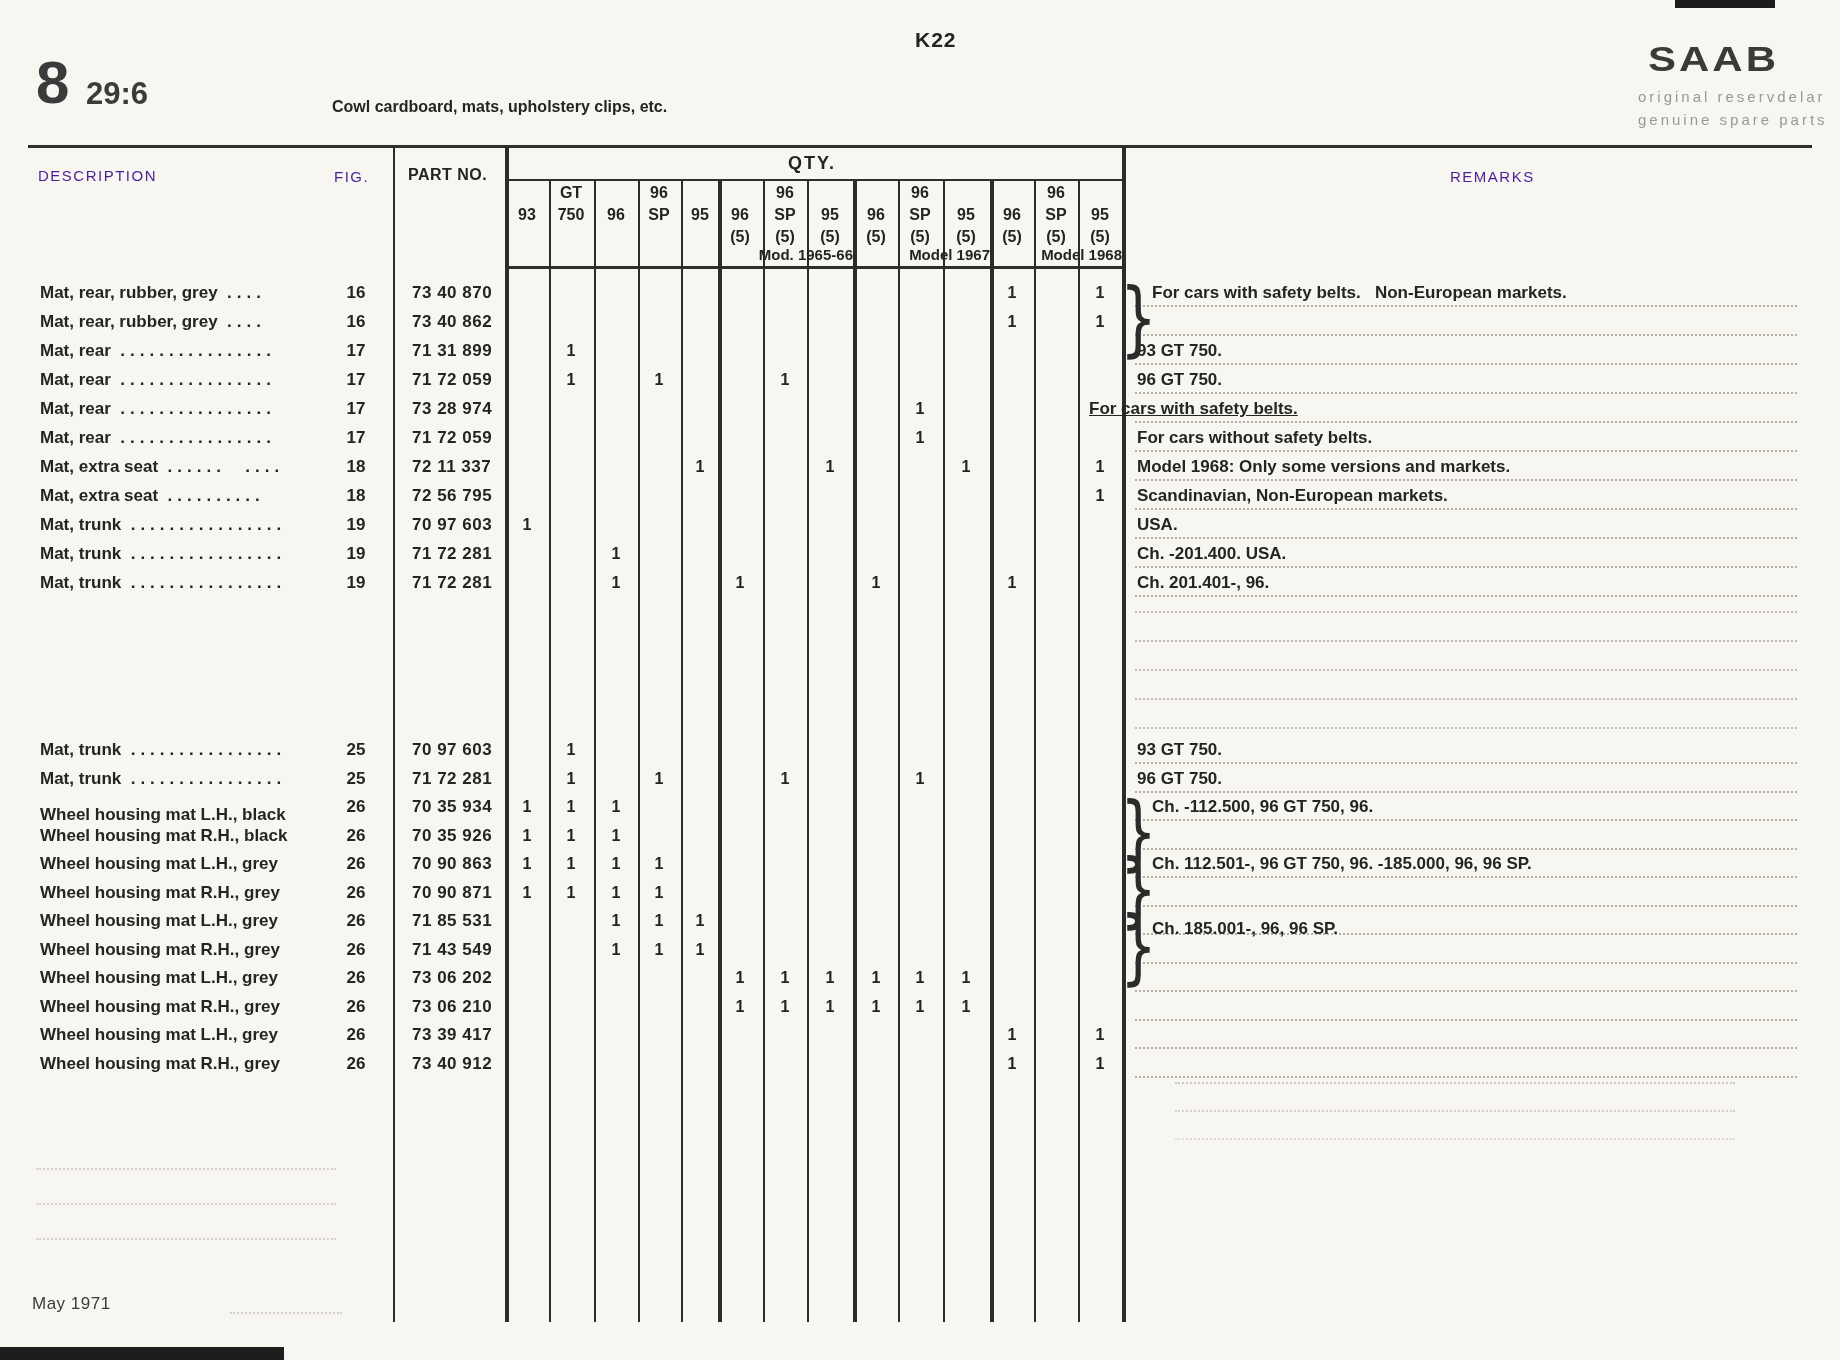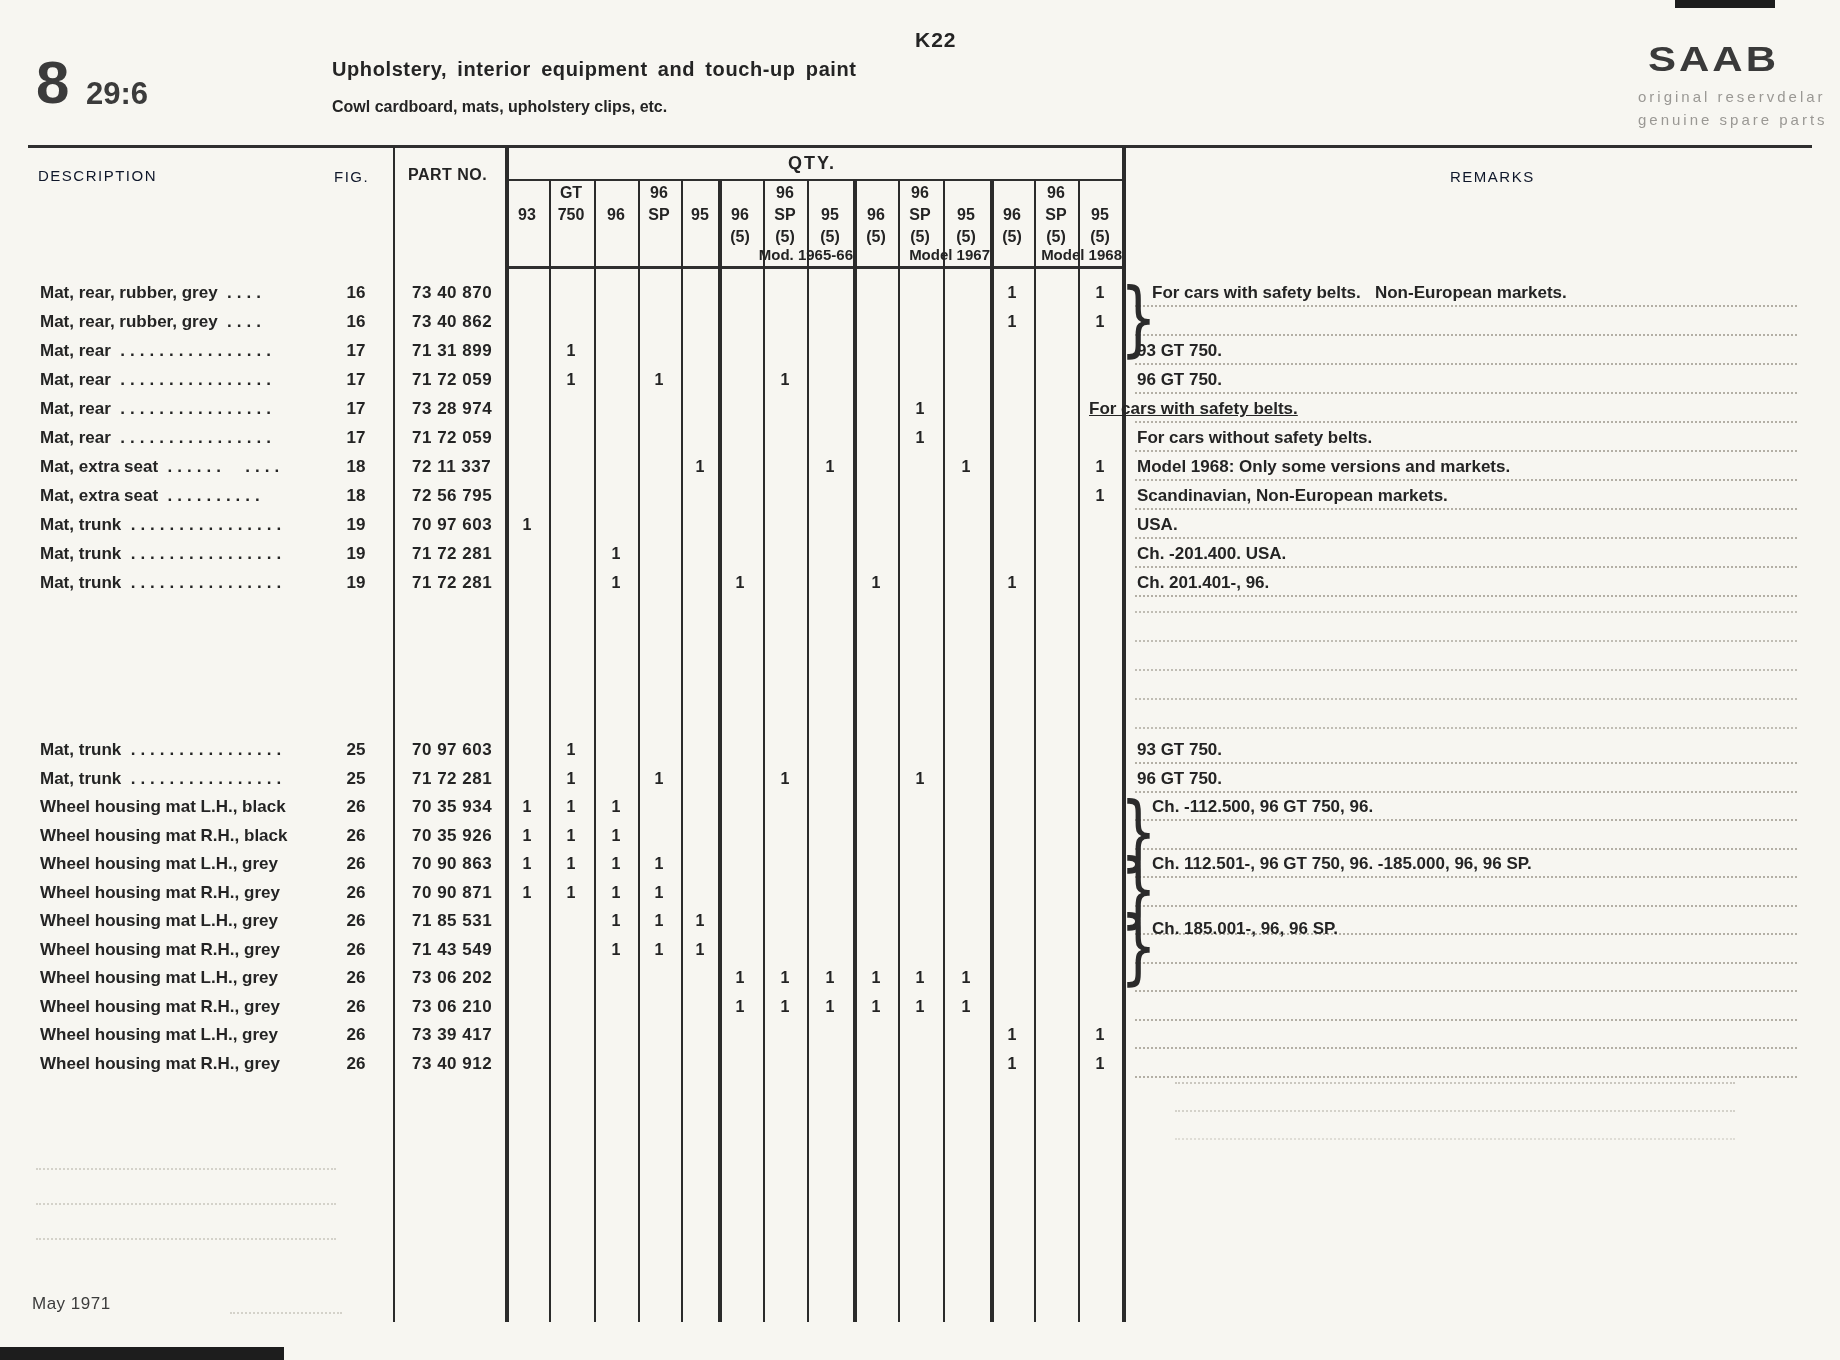--- a/index.html
+++ b/index.html
@@ -16,21 +16,21 @@
   .section-number { font-size:60px; font-weight:bold; letter-spacing:1px; color:#3b3b3b; }
   .section-ref { font-size:31px; font-weight:bold; color:#3b3b3b; }
   .page-code { font-size:21px; font-weight:bold; letter-spacing:1px; }
   .page-title { font-size:20px; font-weight:bold; letter-spacing:0.6px; word-spacing:4px; }
   .page-subtitle { font-size:16px; font-weight:bold; }
 
   .brand-logo { font-size:42px; font-weight:bold; letter-spacing:3px; color:#3a3a3a;
     transform:scaleY(0.82); transform-origin:top left; }
   .brand-tagline { font-size:15px; color:#9a9894; letter-spacing:3px; }
 
-  .col-head { font-size:15px; letter-spacing:1.5px; color:#0f172a; }
+  .col-head { font-size:15px; letter-spacing:1.5px; color:#4c1d95; }
   .col-head-bold { font-size:16px; letter-spacing:0.5px; color:#242424; font-weight:bold; }
   .qty-label { font-size:18px; font-weight:bold; letter-spacing:2px; }
 
   .qh-line { position:absolute; width:60px; text-align:center; font-size:16px; font-weight:bold; }
   .qty-group { position:absolute; font-size:15px; font-weight:bold; text-align:right; white-space:nowrap; }
 
   .row-desc { position:absolute; left:40px; font-size:17px; font-weight:bold; white-space:pre; }
   .row-leader { font-weight:bold; letter-spacing:5px; }
   .row-fig { position:absolute; left:334px; width:44px; text-align:center; font-size:17px; font-weight:bold; }
   .row-part { position:absolute; left:412px; font-size:17px; font-weight:bold; letter-spacing:0.5px; }
@@ -46,21 +46,20 @@
 <body>
 
 <div class="page">
 
   <div class="artifact" style="left:1675px; top:0; width:100px; height:8px;"></div>
   <div class="artifact" style="left:0; top:1347px; width:284px; height:13px;"></div>
 
   <div class="abs section-number" style="left:36px; top:48px;">8</div>
   <div class="abs section-ref" style="left:86px; top:76px;">29:6</div>
   <div class="abs page-code" style="left:915px; top:28px;">K22</div>
-  <div class="abs page-title" style="left:332px; top:58px;">Upholstery, interior equipment and touch-up paint</div>
   <div class="abs page-subtitle" style="left:332px; top:98px;">Cowl cardboard, mats, upholstery clips, etc.</div>
 
   <div class="abs brand-logo" style="left:1648px; top:40px;">SAAB</div>
   <div class="abs brand-tagline" style="left:1638px; top:88px;">original reservdelar</div>
   <div class="abs brand-tagline" style="left:1638px; top:111px;">genuine spare parts</div>
 
   <div class="hline" style="left:28px; top:145px; width:1784px; height:3px;"></div>
   <div class="hline" style="left:505px; top:179px; width:619px; height:2px;"></div>
   <div class="hline" style="left:505px; top:266px; width:619px; height:3px;"></div>
 
@@ -230,21 +229,21 @@
         <div class="row-fig" style="top: 0px;">25</div>
         <div class="row-part" style="top: 0px;">71 72 281</div>
         <div class="qty-mark" style="left: 571px; top: 1px;">1</div>
         <div class="qty-mark" style="left: 659px; top: 1px;">1</div>
         <div class="qty-mark" style="left: 785px; top: 1px;">1</div>
         <div class="qty-mark" style="left: 920px; top: 1px;">1</div>
         <div class="dotline" style="left: 1135px; top: 22px; width: 662px;"></div>
         <div class="row-remark" style="left: 1137px; top: 0px;">96 GT 750.</div>
       </div>
       <div style="position: absolute; left: 0px; top: 797px; width: 1840px; height: 29px;">
-        <div class="row-desc" style="top: 0px;">Wheel housing mat L.H., black</div>
+        <div class="row-desc" style="top: 8px;">Wheel housing mat L.H., black</div>
         <div class="row-fig" style="top: 0px;">26</div>
         <div class="row-part" style="top: 0px;">70 35 934</div>
         <div class="qty-mark" style="left: 527px; top: 1px;">1</div>
         <div class="qty-mark" style="left: 571px; top: 1px;">1</div>
         <div class="qty-mark" style="left: 616px; top: 1px;">1</div>
         <div class="dotline" style="left: 1135px; top: 22px; width: 662px;"></div>
         <div class="row-remark" style="left: 1152px; top: 0px;">Ch. -112.500, 96 GT 750, 96.</div>
       </div>
       <div style="position: absolute; left: 0px; top: 826px; width: 1840px; height: 29px;">
         <div class="row-desc" style="top: 0px;">Wheel housing mat R.H., black</div>

